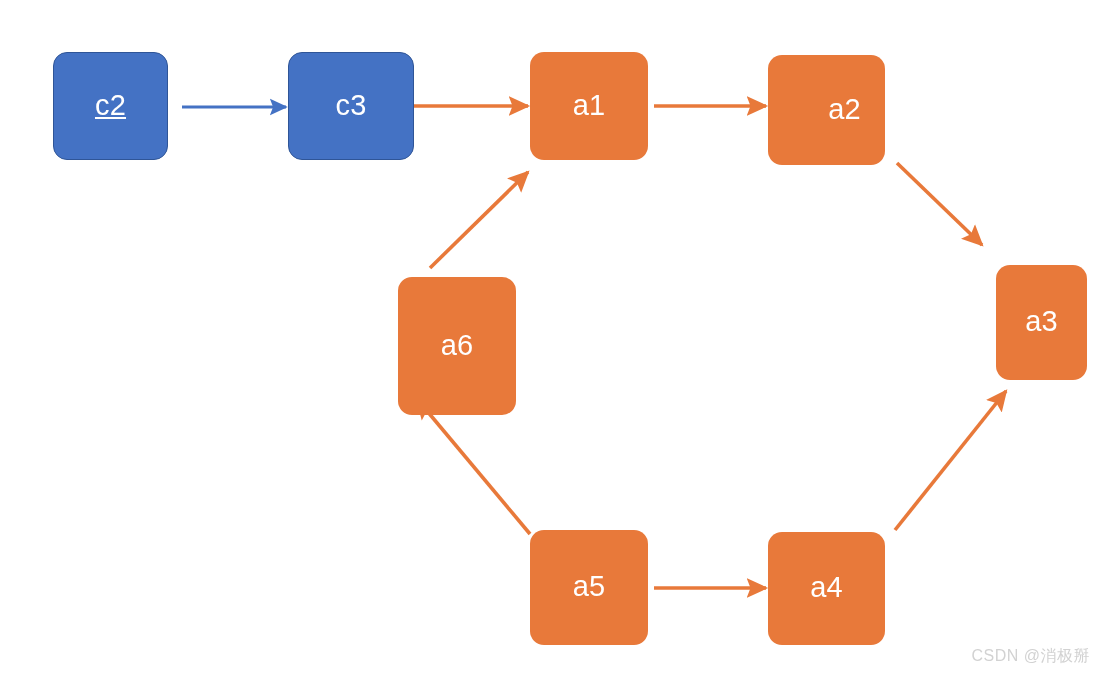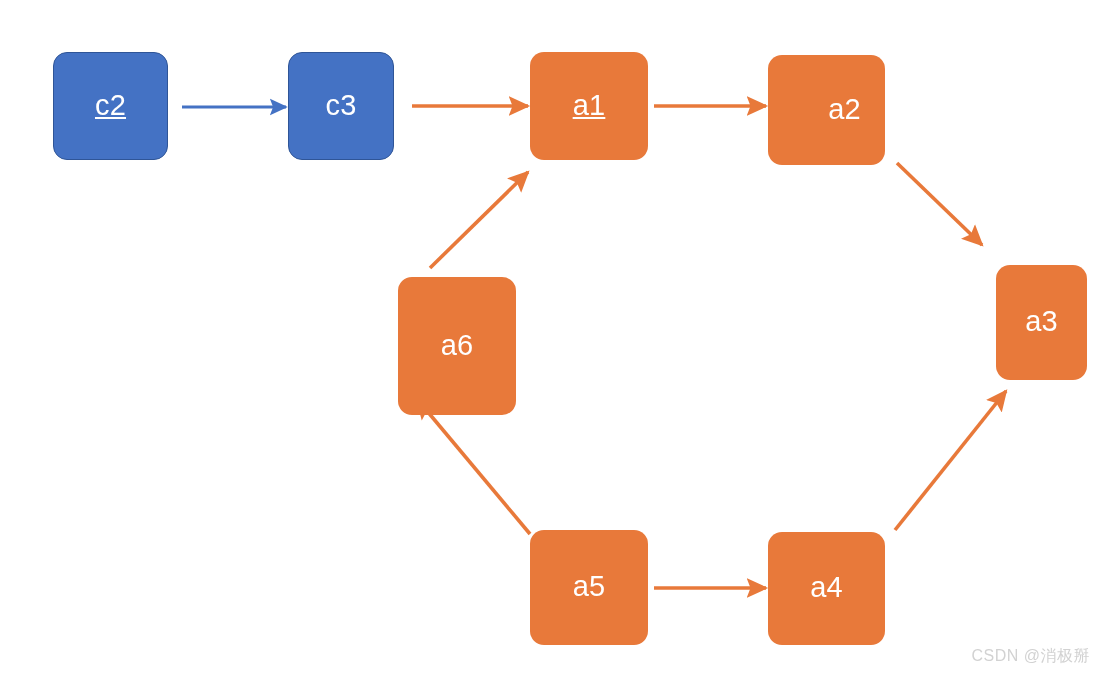--- a/index.html
+++ b/index.html
@@ -88,24 +88,24 @@
         <line x1="654" y1="588" x2="766" y2="588" stroke="#e8793a" stroke-width="3.6" marker-end="url(#arrow-orange)"></line>
         <line x1="530" y1="534" x2="417" y2="399" stroke="#e8793a" stroke-width="3.6" marker-end="url(#arrow-orange)"></line>
         <line x1="430" y1="268" x2="528" y2="172" stroke="#e8793a" stroke-width="3.6" marker-end="url(#arrow-orange)"></line>
       </g>
   </svg>
 
   <div id="nodes-group">
       <div class="node blue" style="left: 53px; top: 52px; width: 115px; height: 108px; text-decoration: underline;">
         <span class="node-label">c2</span>
       </div>
-      <div class="node blue" style="left: 288px; top: 52px; width: 106px; height: 108px;">
+      <div class="node blue" style="left: 288px; top: 52px; width: 126px; height: 108px;">
         <span class="node-label">c3</span>
       </div>
-      <div class="node orange" style="left: 530px; top: 52px; width: 118px; height: 108px; text-decoration: underline;">
+      <div class="node orange" style="left: 530px; top: 52px; width: 118px; height: 108px;">
         <span class="node-label">a1</span>
       </div>
       <div class="node orange" style="left: 768px; top: 55px; width: 117px; height: 110px; padding-left: 36px;">
         <span class="node-label">a2</span>
       </div>
       <div class="node orange" style="left: 996px; top: 265px; width: 91px; height: 115px;">
         <span class="node-label">a3</span>
       </div>
       <div class="node orange" style="left: 768px; top: 532px; width: 117px; height: 113px;">
         <span class="node-label">a4</span>

